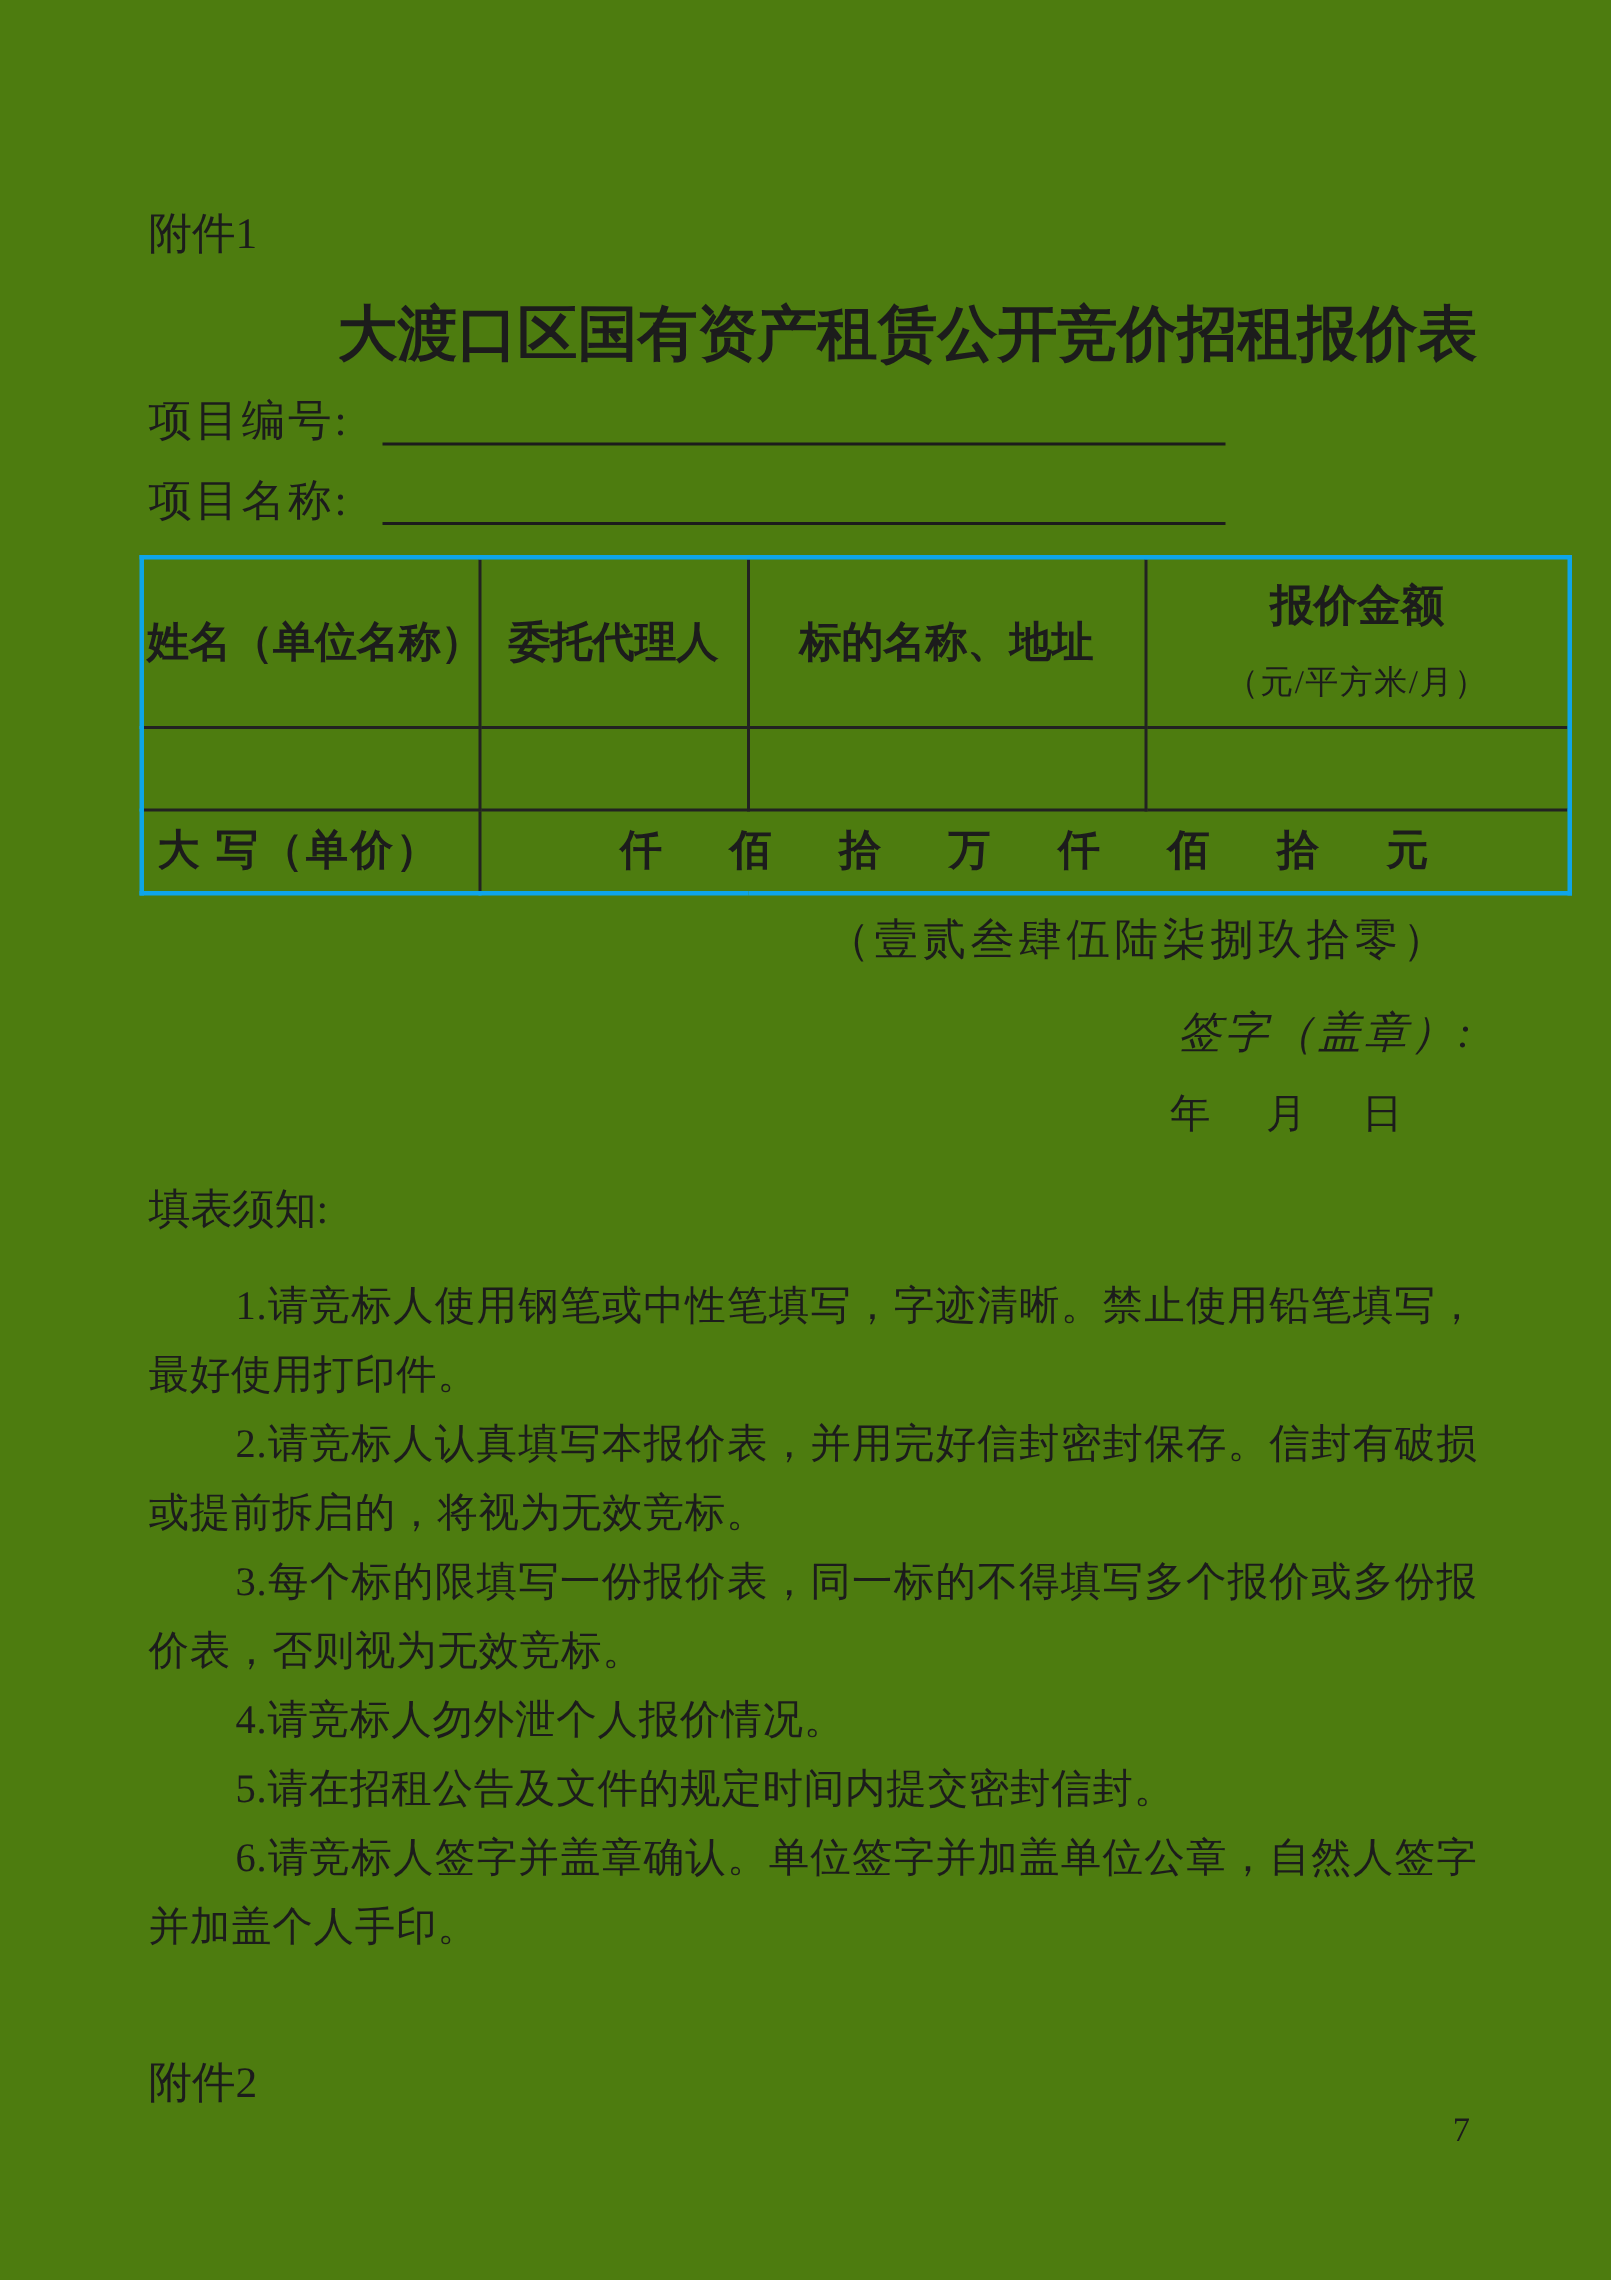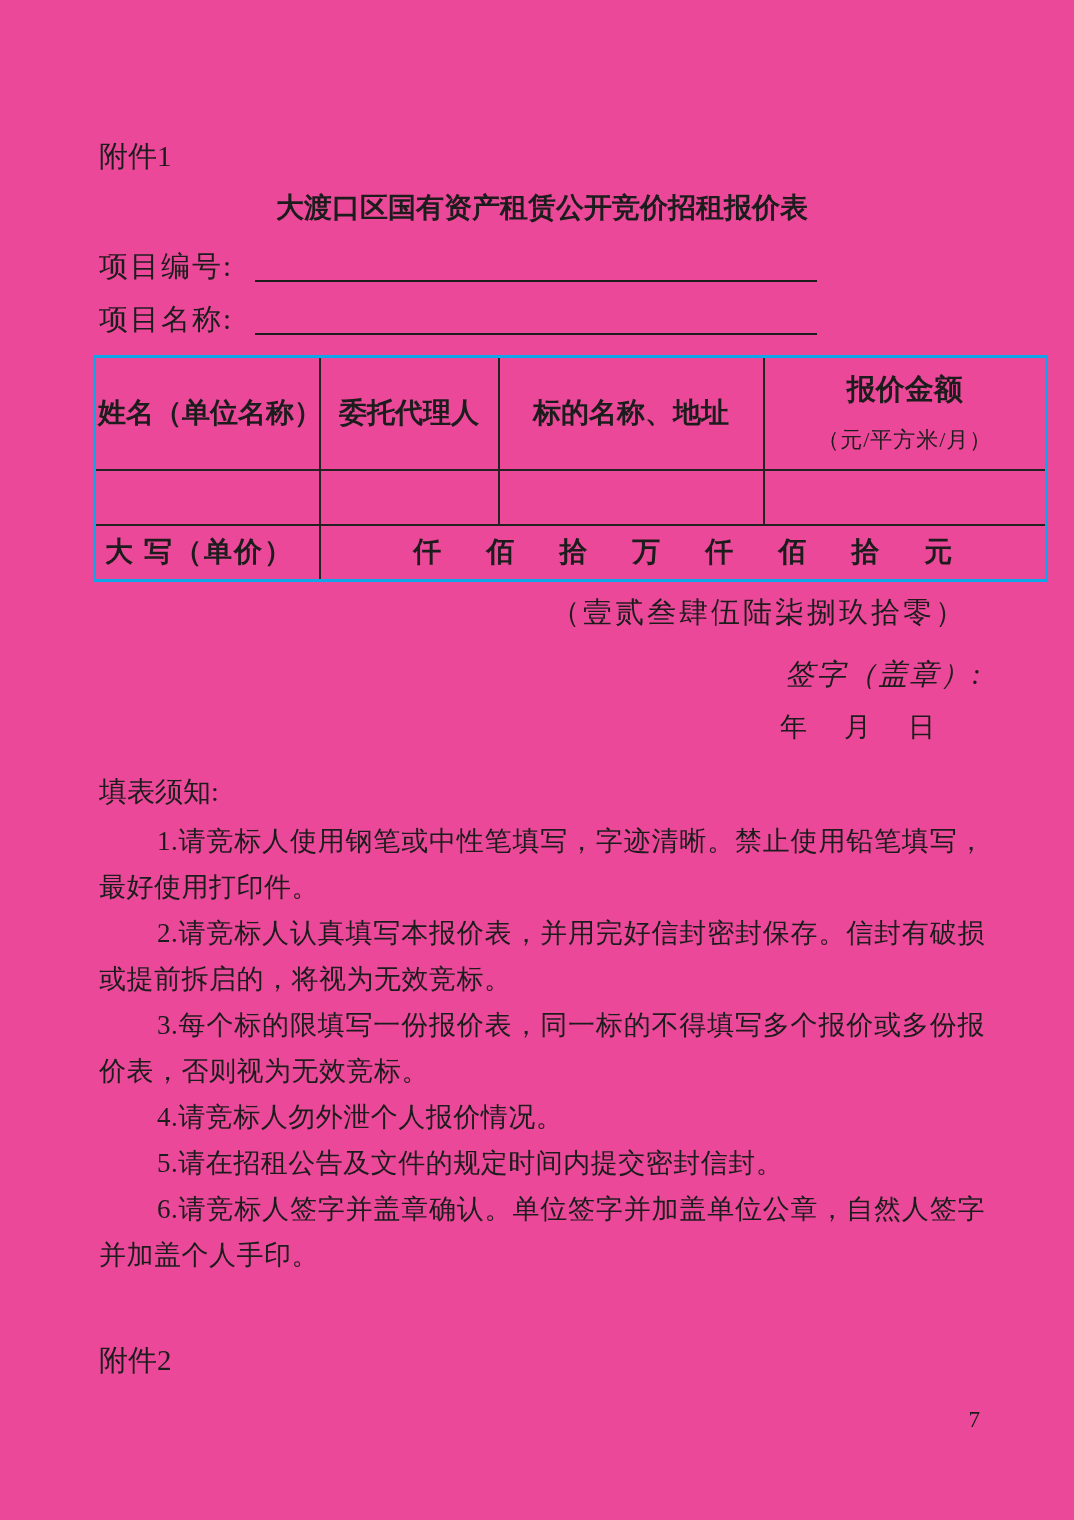--- a/index.html
+++ b/index.html
@@ -7,36 +7,36 @@
   body {
     font-family: "Liberation Serif", "DejaVu Serif", serif;
     color: #1c1c1c;
     -webkit-font-smoothing: antialiased;
   }
   .page {
     position: relative;
     width: 1074px;
     height: 1520px;
     margin: 0 auto;
-    background: #ec4899;
+    background: #4d7c0f;
     padding: 0 89px 0 99px;
     overflow: hidden;
   }
   .attachment-label {
     margin-top: 138px;
     font-size: 29px;
     line-height: 36px;
   }
   .doc-title {
-    margin-top: 10px;
+    margin-top: 25px;
     font-family: "DejaVu Sans", "Liberation Sans", sans-serif;
     font-weight: bold;
-    font-size: 28px;
+    font-size: 40px;
     line-height: 48px;
-    text-align: center;
+    text-align: right;
     letter-spacing: 0px;
     white-space: nowrap;
   }
   .field-line {
     margin-top: 14px;
     font-size: 29px;
     line-height: 40px;
     display: flex;
     align-items: flex-end;
   }
@@ -118,21 +118,21 @@
   .date-line .date-text {
     letter-spacing: 37px;
     padding-right: 13px;
     white-space: nowrap;
   }
   .notes-title {
     margin-top: 28px;
     font-size: 28px;
     line-height: 40px;
   }
-  .notes-block { margin-top: 6px; }
+  .notes-block { margin-top: 20px; }
   .notes-block p.note-item {
     font-size: 27px;
     line-height: 46px;
     text-align: justify;
     text-indent: 2.15em;
     letter-spacing: 0.5px;
   }
   .attachment-label-2 {
     margin-top: 62px;
     font-size: 29px;

